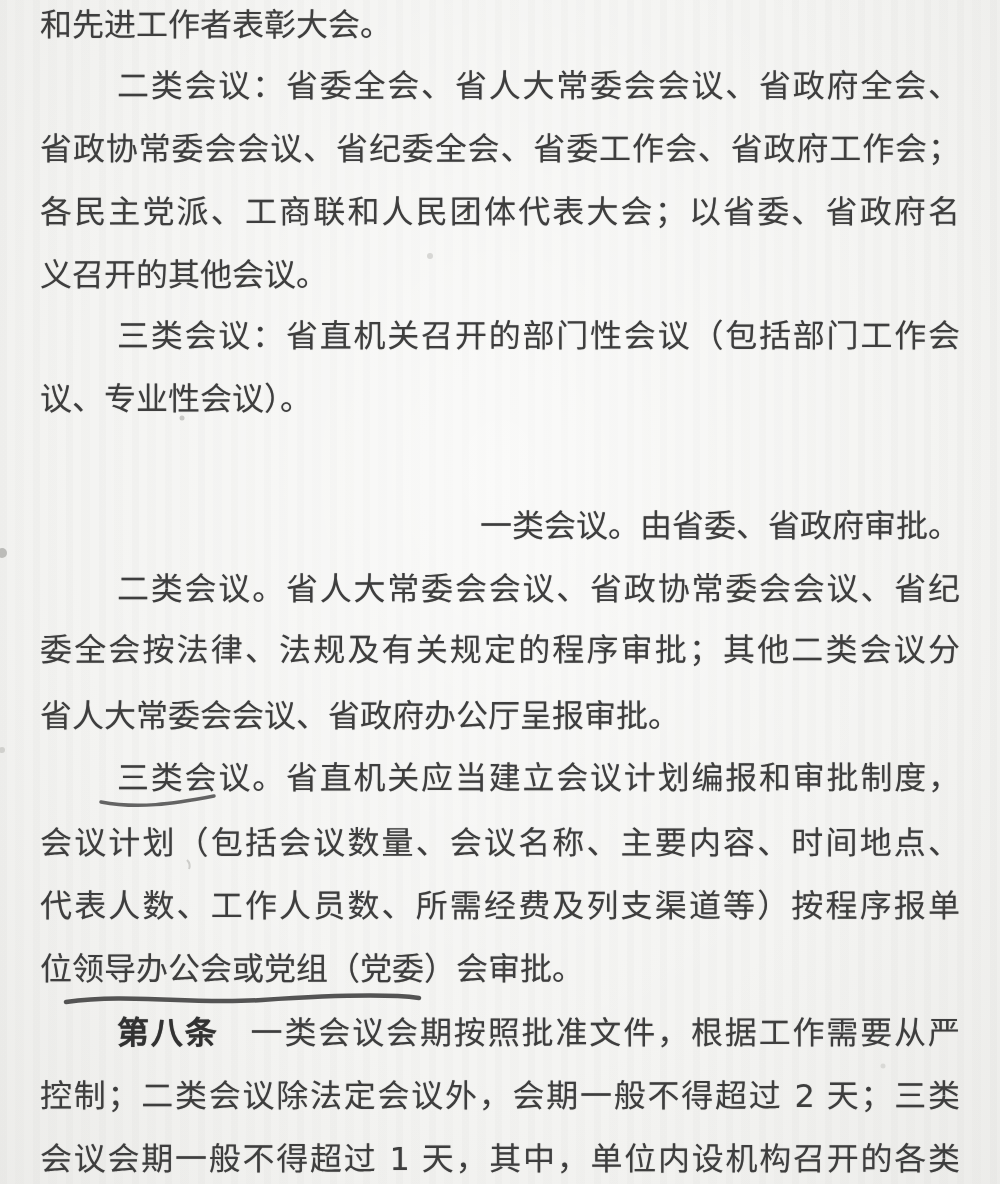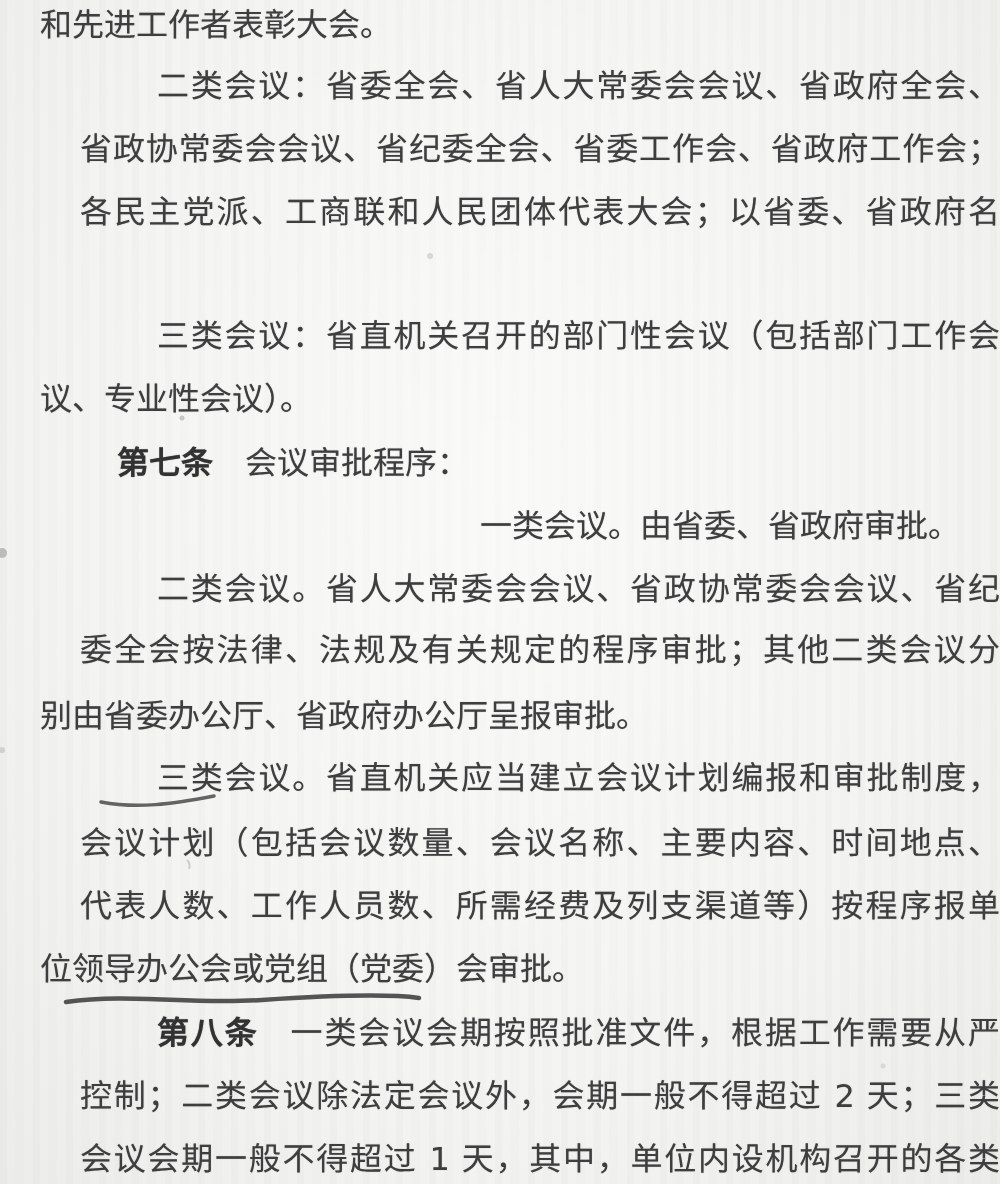--- a/index.html
+++ b/index.html
@@ -26,42 +26,42 @@
     position: absolute;
     left: 40px;
     width: 920px;
     font-size: 32px;
     line-height: 40px;
     color: #3e3e3e;
     text-shadow: 0 0 1px rgba(80,80,80,0.45);
     white-space: normal;
   }
   .line.indent { padding-left: 77px; width: 843px; }
-  .line.justify { text-align: justify; text-align-last: justify; margin-left: 40px; }
+  .line.justify { text-align: justify; text-align-last: justify; }
   .seg.bold { font-weight: bold; color: #323232; text-shadow: 0 0 1px rgba(50,50,50,0.55); }
   .seg.gap { margin-left: 1.0em; }
   .marks { position: absolute; inset: 0; pointer-events: none; }
 </style>
 </head>
 <body>
 
 <div class="page">
 
   <div class="text-layer" id="text-layer">
       <div class="line" style="top: 5px;"><span class="seg">和先进工作者表彰大会。</span></div>
       <div class="line indent justify" style="top: 66px;"><span class="seg">二类会议：省委全会、省人大常委会会议、省政府全会、</span></div>
       <div class="line justify" style="top: 129px;"><span class="seg">省政协常委会会议、省纪委全会、省委工作会、省政府工作会；</span></div>
       <div class="line justify" style="top: 192px;"><span class="seg">各民主党派、工商联和人民团体代表大会；以省委、省政府名</span></div>
+      <div class="line" style="top: 255px;"><span class="seg">义召开的其他会议。</span></div>
       <div class="line indent justify" style="top: 316px;"><span class="seg">三类会议：省直机关召开的部门性会议（包括部门工作会</span></div>
       <div class="line" style="top: 379px;"><span class="seg">议、专业性会议）。</span></div>
-      <div class="line indent" style="top: 443px;"><span class="seg bold">第七条</span><span class="seg gap">会议审批程序：</span></div>
       <div class="line indent" style="top: 506px; text-align: right;"><span class="seg">一类会议。由省委、省政府审批。</span></div>
       <div class="line indent justify" style="top: 569px;"><span class="seg">二类会议。省人大常委会会议、省政协常委会会议、省纪</span></div>
       <div class="line justify" style="top: 633px; font-family: Liberation Mono, monospace;"><span class="seg">委全会按法律、法规及有关规定的程序审批；其他二类会议分</span></div>
-      <div class="line" style="top: 696px;"><span class="seg">别由省委办公厅、省政府办公厅呈报审批。</span></div>
+      <div class="line" style="top: 696px;"><span class="seg">省人大常委会会议、省政府办公厅呈报审批。</span></div>
       <div class="line indent justify" style="top: 758px;"><span class="seg">三类会</span><span class="seg">议。省直机关应当建立会议计划编报和审批制度，</span></div>
       <div class="line justify" style="top: 823px;"><span class="seg">会议计划（包括会议数量、会议名称、主要内容、时间地点、</span></div>
       <div class="line justify" style="top: 886px;"><span class="seg">代表人数、工作人员数、所需经费及列支渠道等）按程序报单</span></div>
       <div class="line" style="top: 949px;"><span class="seg">位领导办公会或党组（党委）会审批。</span></div>
       <div class="line indent justify" style="top: 1013px;"><span class="seg bold">第八条</span><span class="seg gap">一类会议会期按照批准文件，根据工作需要从严</span></div>
       <div class="line justify" style="top: 1076px;"><span class="seg">控制；二类会议除法定会议外，会期一般不得超过 2 天；三类</span></div>
       <div class="line justify" style="top: 1139px;"><span class="seg">会议会期一般不得超过 1 天，其中，单位内设机构召开的各类</span></div>
     </div>
 
   <svg class="marks" width="1000" height="1184" viewBox="0 0 1000 1184">

